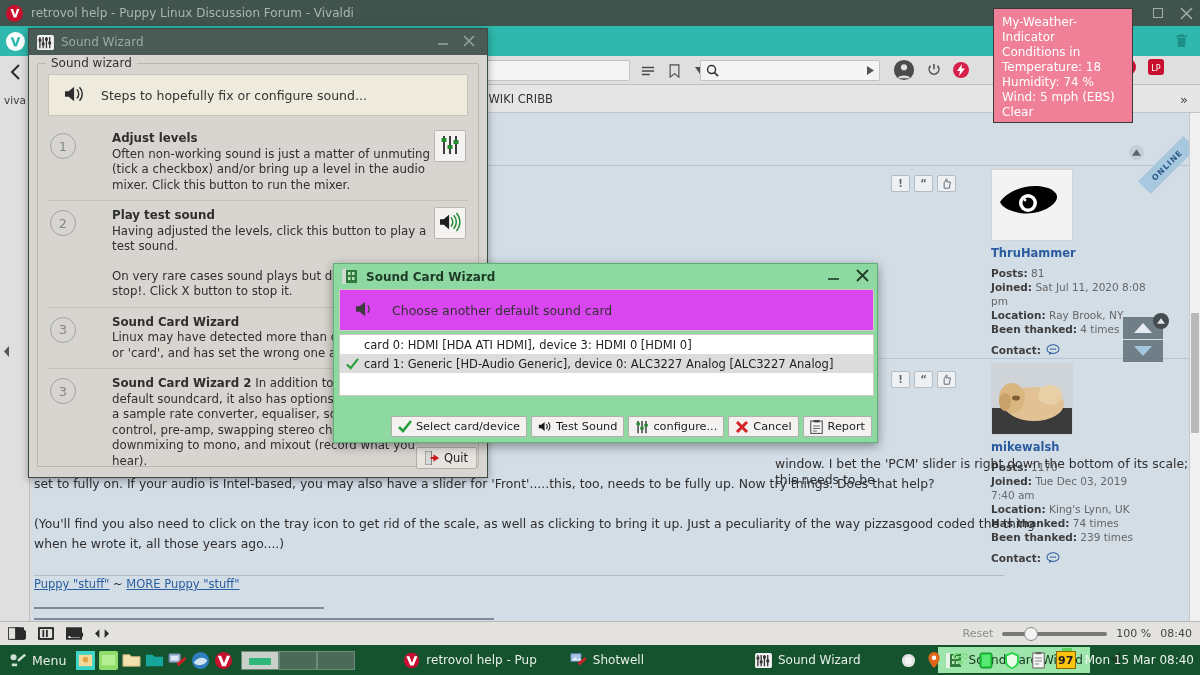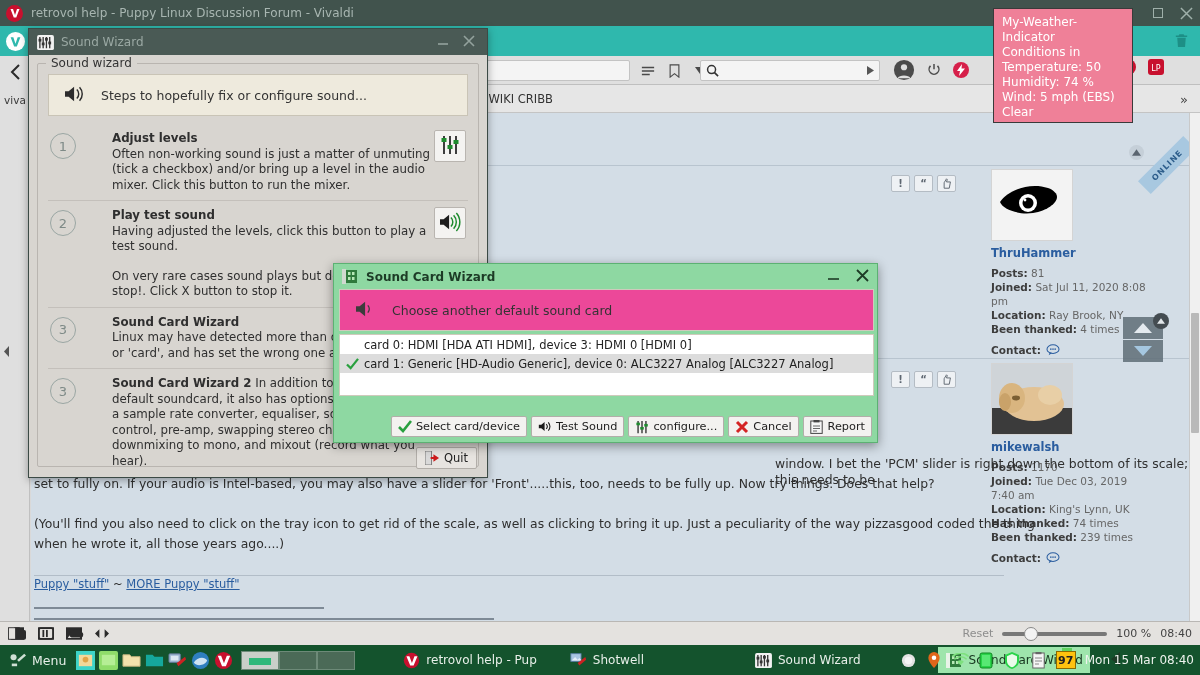--- a/index.html
+++ b/index.html
@@ -227,21 +227,21 @@
   .scw{
     position:absolute;left:333px;top:263px;width:545px;height:180px;
     background:#8ed8a2;border:1px solid #5cb173;
     box-shadow:0 3px 10px rgba(0,0,0,.4);
   }
   .scw-title{height:25px;display:flex;align-items:center;padding-left:8px;color:#1d3b26;font-size:12px;font-weight:bold;}
   .scw-title .ticon{width:16px;height:15px;margin-right:8px;flex:0 0 auto;}
   .scw-ctls{position:absolute;right:8px;top:0;height:25px;display:flex;align-items:center;gap:16px;color:#1d3b26;}
   .scw-body{position:absolute;left:5px;top:25px;width:535px;height:150px;}
   .scw-banner{
-    background:#ec4899;border:1px solid #cfcabc;height:42px;display:flex;align-items:center;gap:14px;
+    background:#d946ef;border:1px solid #cfcabc;height:42px;display:flex;align-items:center;gap:14px;
     padding:0 14px;font-size:12.5px;color:#333;margin-bottom:3px;
   }
   .cardlist{background:#ffffff;border:1px solid #cfcabc;height:62px;}
   .cardrow{height:19px;display:flex;align-items:center;gap:5px;padding-left:6px;font-size:11.5px;color:#222;}
   .cardrow.sel{background:#dcdcdc;}
   .check{width:13px;height:13px;flex:0 0 auto;display:flex;align-items:center;justify-content:center;}
   .scw-btns{position:absolute;right:2px;bottom:2px;display:flex;gap:4px;}
   .sbtn{
     height:21px;background:#f3f2f0;border:1px solid #b2aea9;border-radius:2px;
     display:flex;align-items:center;gap:4px;padding:0 6px;font-size:11.3px;color:#1d1d1d;
@@ -634,21 +634,21 @@
           <path d="M4 11h10a3 3 0 0 0 .3-6 4.6 4.6 0 0 0-8.8-.6A3.2 3.2 0 0 0 4 11z" fill="#2b2b2b"></path>
         </svg>
     </span>
   </div>
 </div>
 
 <div class="weather">
   <div>My-Weather-</div>
   <div>Indicator</div>
   <div>Conditions in</div>
-  <div>Temperature: 50</div>
+  <div>Temperature: 18</div>
   <div>Humidity: 74 %</div>
   <div>Wind: 5 mph (EBS)</div>
   <div>Clear</div>
 </div>
 
 <div class="swin">
   <div class="swin-title">
     <span class="ticon">
       <svg width="17" height="15" viewBox="0 0 18 16">
           <rect width="18" height="16" rx="2" fill="#f2f2f2"></rect>

